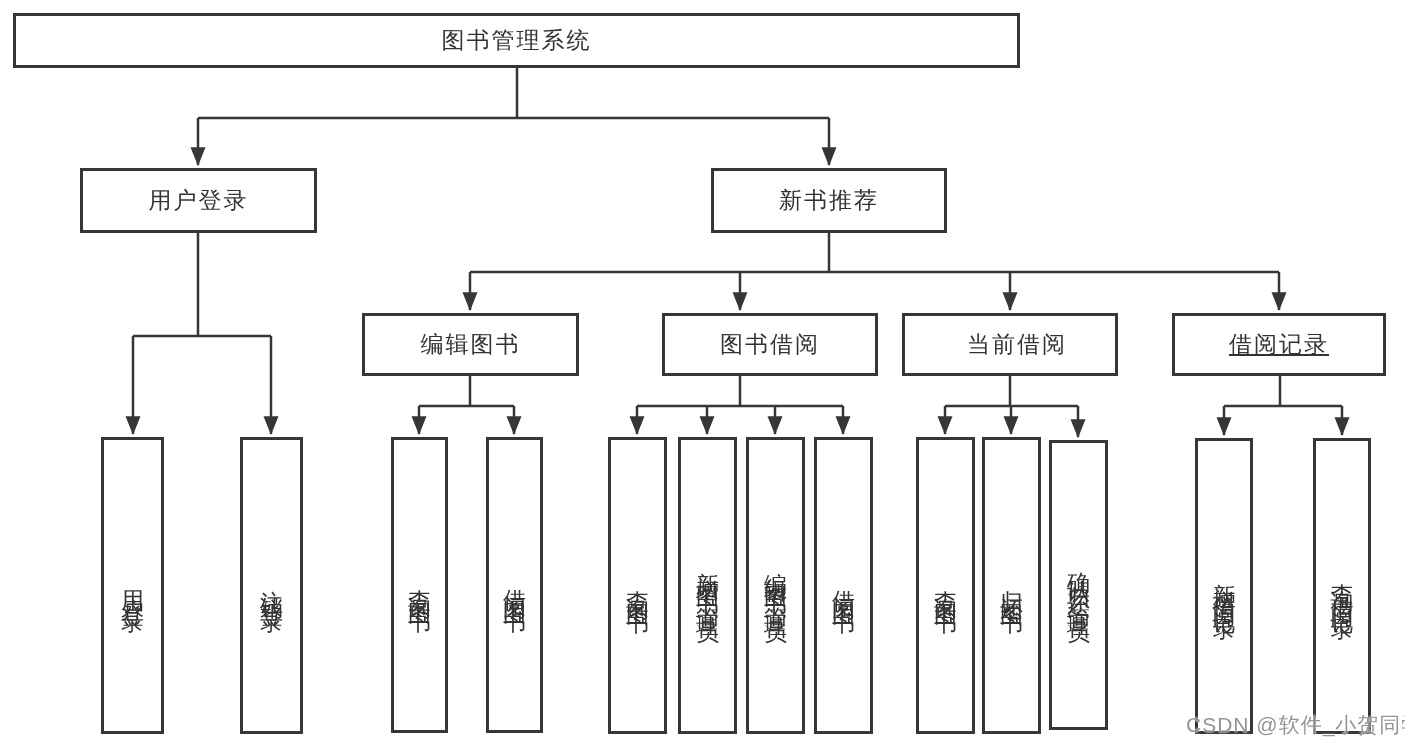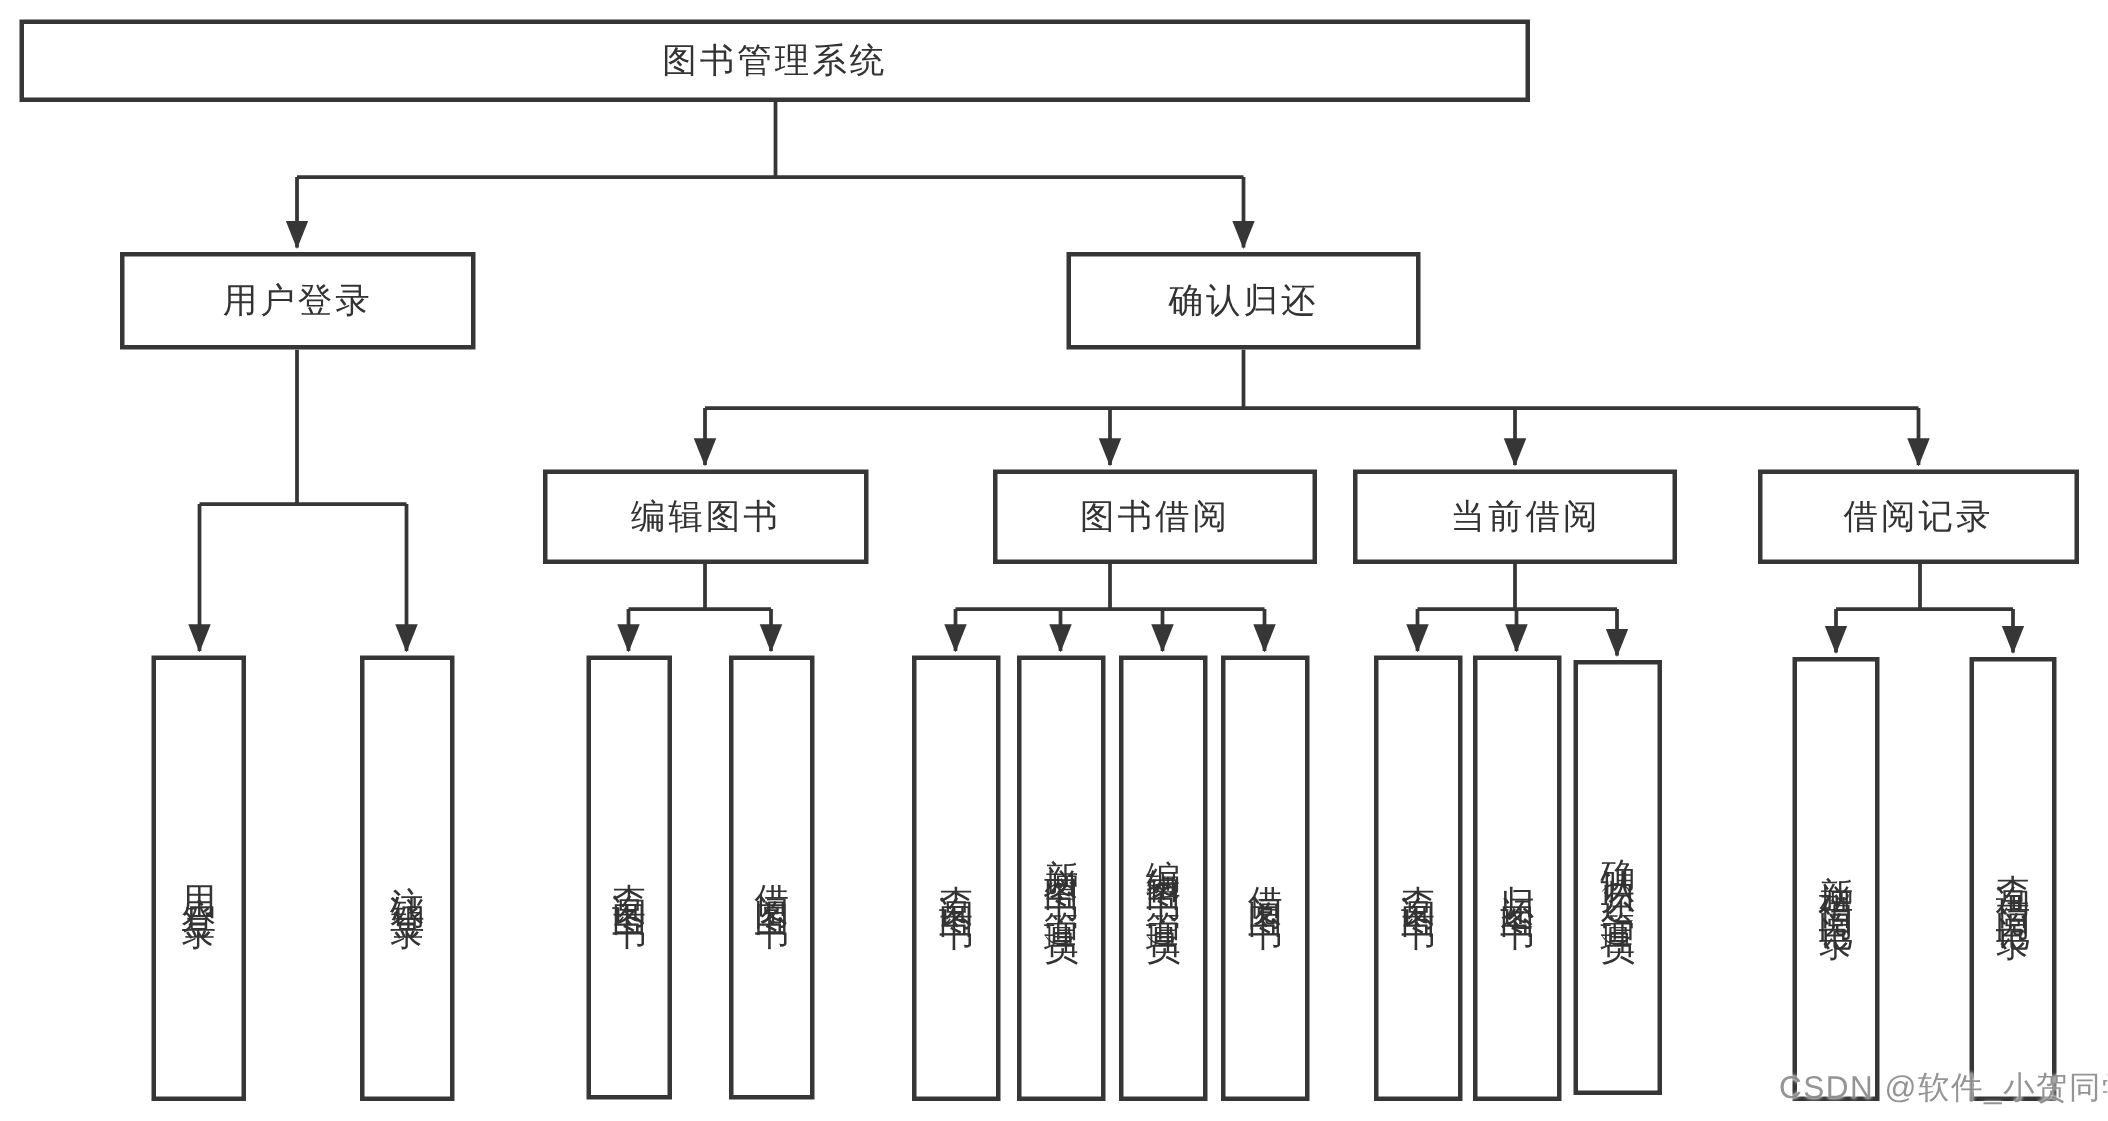--- a/index.html
+++ b/index.html
@@ -87,26 +87,26 @@
 
       <path d="M1280,376 V406 M1224,406 H1342"></path>
       <path d="M1224,406 V435" marker-end="url(#arrow)"></path>
       <path d="M1342,406 V435" marker-end="url(#arrow)"></path>
     </g>
   </svg>
 
   <div class="node" style="left:13px;top:13px;width:1007px;height:55px;">图书管理系统</div>
 
   <div class="node" style="left:80px;top:168px;width:237px;height:65px;">用户登录</div>
-  <div class="node" style="left:711px;top:168px;width:236px;height:65px;">确认归还</div>
+  <div class="node" style="left:711px;top:168px;width:236px;height:65px;">新书推荐</div>
 
   <div class="node" style="left:362px;top:313px;width:217px;height:63px;">编辑图书</div>
   <div class="node" style="left:632px;top:313px;width:216px;height:63px;margin-left:30px;">图书借阅</div>
   <div class="node" style="left:902px;top:313px;width:216px;height:63px;padding-left:14px;">当前借阅</div>
-  <div class="node" style="left:1172px;top:313px;width:214px;height:63px;">借阅记录</div>
+  <div class="node" style="left:1172px;top:313px;width:214px;height:63px;text-decoration:underline;">借阅记录</div>
 
   <div class="node v" style="left:101px;top:437px;width:63px;height:297px;">用户登录</div>
   <div class="node v" style="left:240px;top:437px;width:63px;height:297px;">注销登录</div>
 
   <div class="node v" style="left:391px;top:437px;width:57px;height:296px;">查询图书</div>
   <div class="node v" style="left:486px;top:437px;width:57px;height:296px;">借阅图书</div>
 
   <div class="node v" style="left:608px;top:437px;width:59px;height:297px;">查询图书</div>
   <div class="node v" style="left:678px;top:437px;width:59px;height:297px;">新增图书（管理员）</div>
   <div class="node v" style="left:746px;top:437px;width:59px;height:297px;">编辑图书（管理员）</div>

